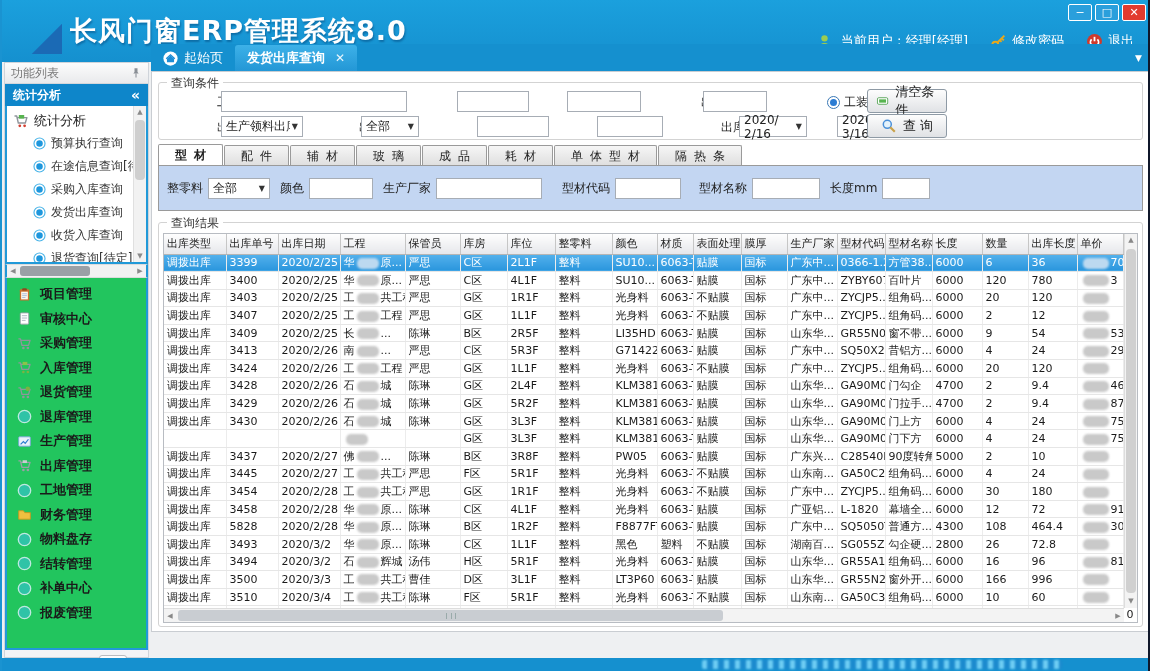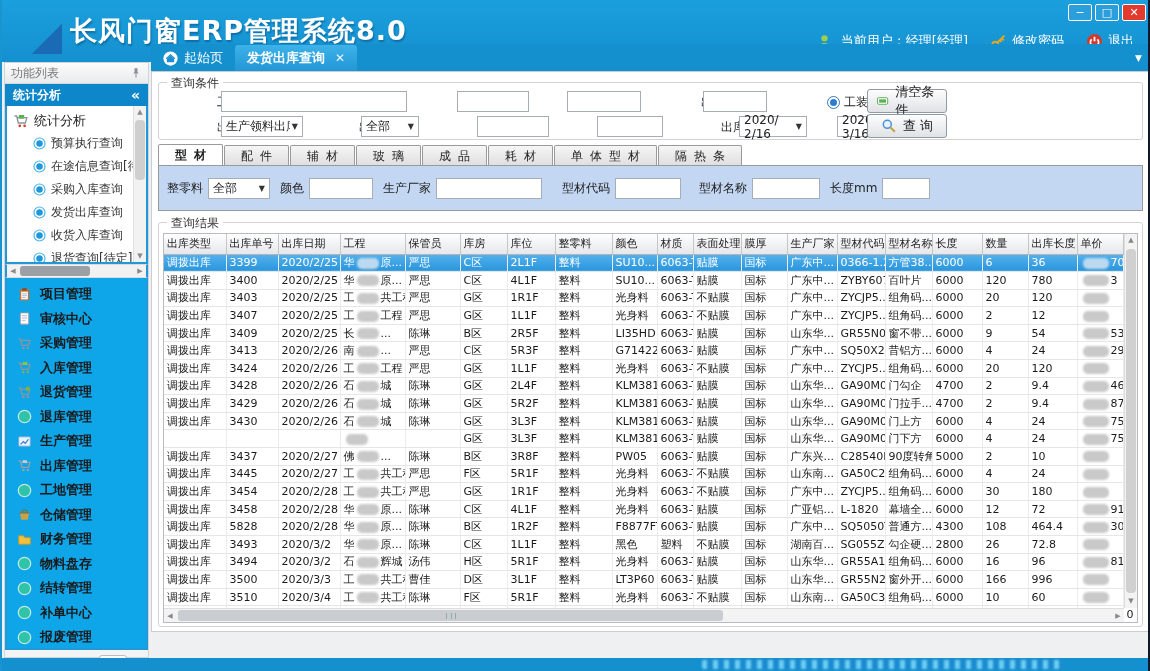--- a/index.html
+++ b/index.html
@@ -35,21 +35,21 @@
   .tree-root { display:flex; align-items:center; gap:5px; font-size:13px; padding:2px 0; cursor:pointer; }
   .tree-item { display:flex; align-items:center; gap:5px; font-size:12px; padding:3px 0 3px 20px;
                white-space:nowrap; cursor:pointer; color:#333; }
   .vscroll-s { position:absolute; right:0; top:0; bottom:0; width:13px; background:#f2f2f2; border-left:1px solid #e0e0e0; }
   .vscroll-s .arr { height:12px; text-align:center; font-size:7px; color:#8a8a8a; line-height:12px; cursor:pointer; }
   .vscroll-s .thumb { position:absolute; left:1px; right:1px; top:14px; height:60px; background:#cfcfcf; border-radius:4px; cursor:pointer; }
   .vscroll-s .arr.dn { position:absolute; bottom:0; left:0; right:0; }
   .hscroll-s { position:relative; height:14px; background:#f2f2f2; border:1px solid #dcdcdc; border-left:2px solid #2199d8; border-right:2px solid #2199d8; }
   .hscroll-s .arr { position:absolute; top:0; width:12px; height:12px; font-size:7px; color:#8a8a8a; text-align:center; line-height:12px; cursor:pointer; }
   .hscroll-s .thumb { position:absolute; left:13px; top:1px; width:70px; height:10px; background:#9aa0a6; border-radius:3px; cursor:pointer; }
-  .menu { background:#0ea5e9; border:2px solid #2199d8; border-top:none; height:372px; padding-top:4px; }
+  .menu { background:#22c55e; border:2px solid #2199d8; border-top:none; height:372px; padding-top:4px; }
   .menu-item { display:flex; align-items:center; gap:8px; height:24.5px; padding-left:10px;
                font-size:13px; font-weight:bold; color:#1a1a1a; cursor:pointer; }
   .menu-item .ic { width:15px; height:15px; }
   .side-toolbar { display:flex; align-items:center; gap:14px; padding:5px 0 0 14px; }
   .side-toolbar .dot { width:15px; height:15px; cursor:pointer; }
   .tool-btn { width:34px; height:26px; background:linear-gradient(#fdfdfd,#dfe1e4); border:1px solid #b9bcc0;
               border-radius:3px; display:flex; align-items:center; justify-content:center; cursor:pointer; }
   .tool-btn .ic { width:17px; height:17px; }
   .chev { color:#555; font-size:11px; line-height:9px; text-align:center; cursor:pointer; }
 
@@ -346,30 +346,20 @@
           <span>出库管理</span>
         </div>
         <div class="menu-item">
           <span class="ic">
             <svg viewBox="0 0 16 16">
               <circle cx="8" cy="8" r="6.6" fill="#2fc3a7"></circle>
               <circle cx="8" cy="8" r="6.6" fill="none" stroke="#bfe9e0" stroke-width="1.4"></circle>
             </svg>
           </span>
           <span>工地管理</span>
-        </div>
-        <div class="menu-item">
-          <span class="ic">
-            <svg viewBox="0 0 16 16">
-              <path d="M3 6.5h10l-1.6 7H4.6z" fill="#caa24a"></path>
-              <path d="M5 6.5c0-4.4 6-4.4 6 0" stroke="#8a6d2f" stroke-width="1.2" fill="none"></path>
-              <path d="M3 6.5h10" stroke="#8a6d2f" stroke-width="1"></path>
-            </svg>
-          </span>
-          <span>仓储管理</span>
         </div>
         <div class="menu-item">
           <span class="ic">
             <svg viewBox="0 0 16 16">
               <path d="M1.8 4h5l1.6 2h5.8v7H1.8z" fill="#f0c040" stroke="#c89a20"></path>
             </svg>
           </span>
           <span>财务管理</span>
         </div>
         <div class="menu-item">

